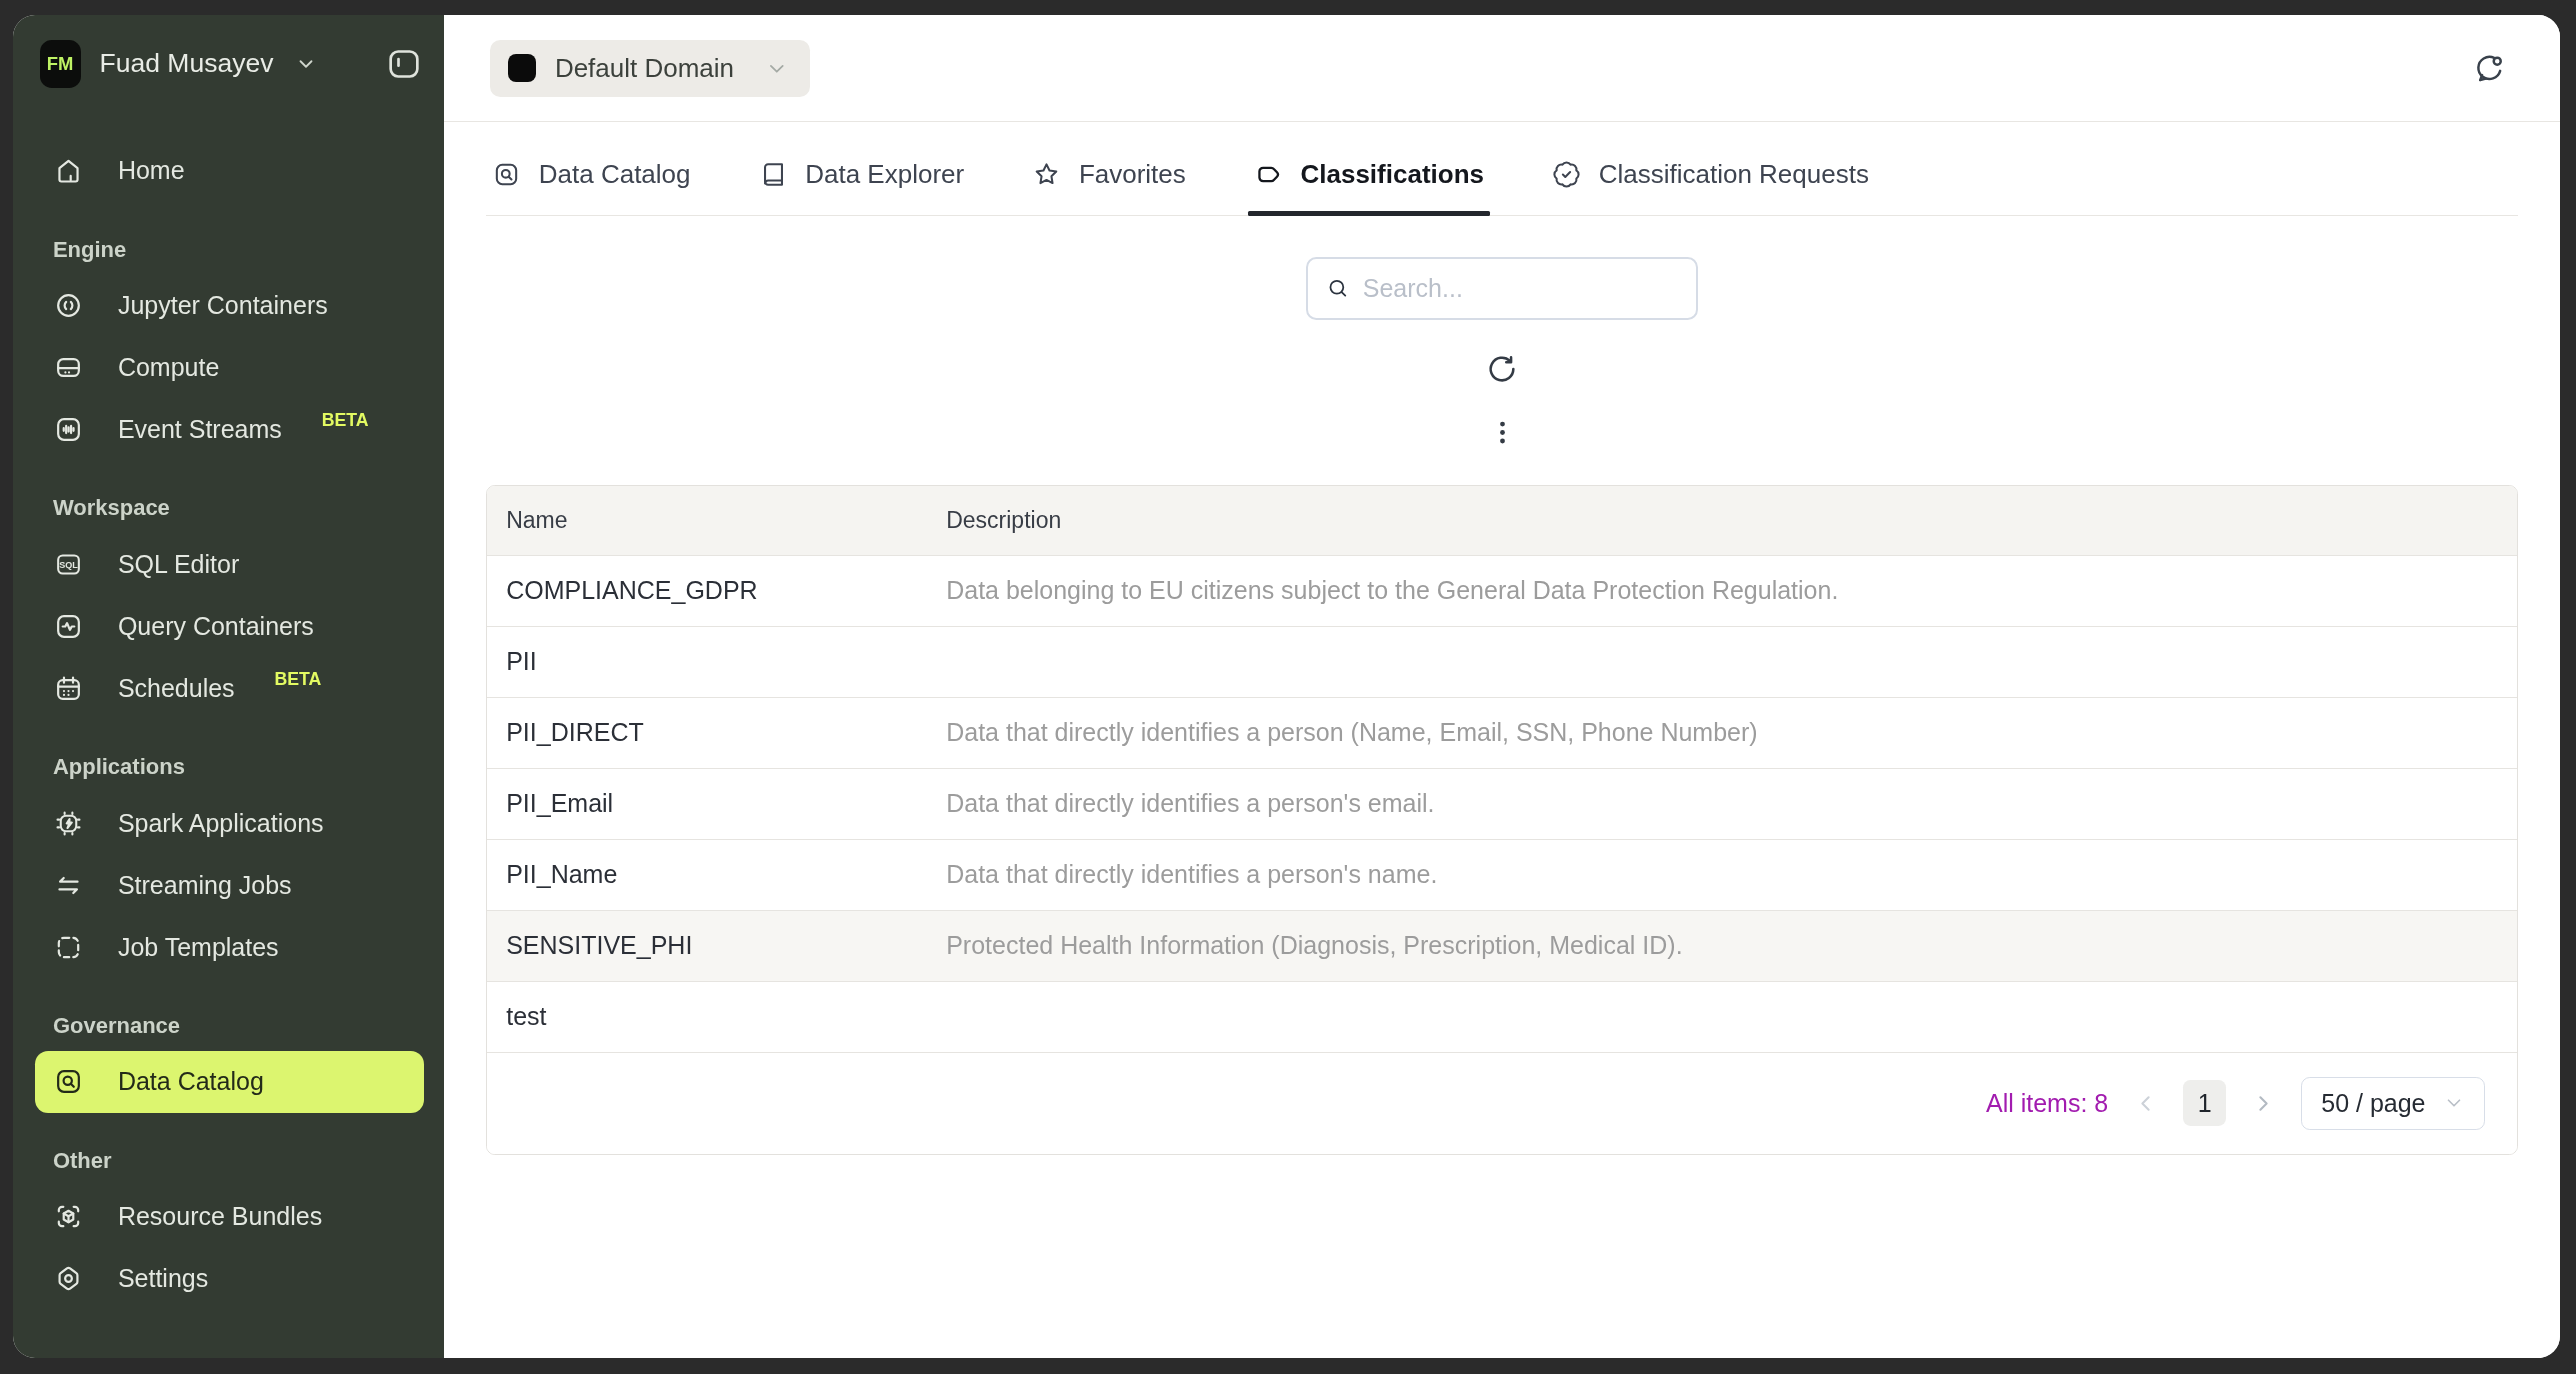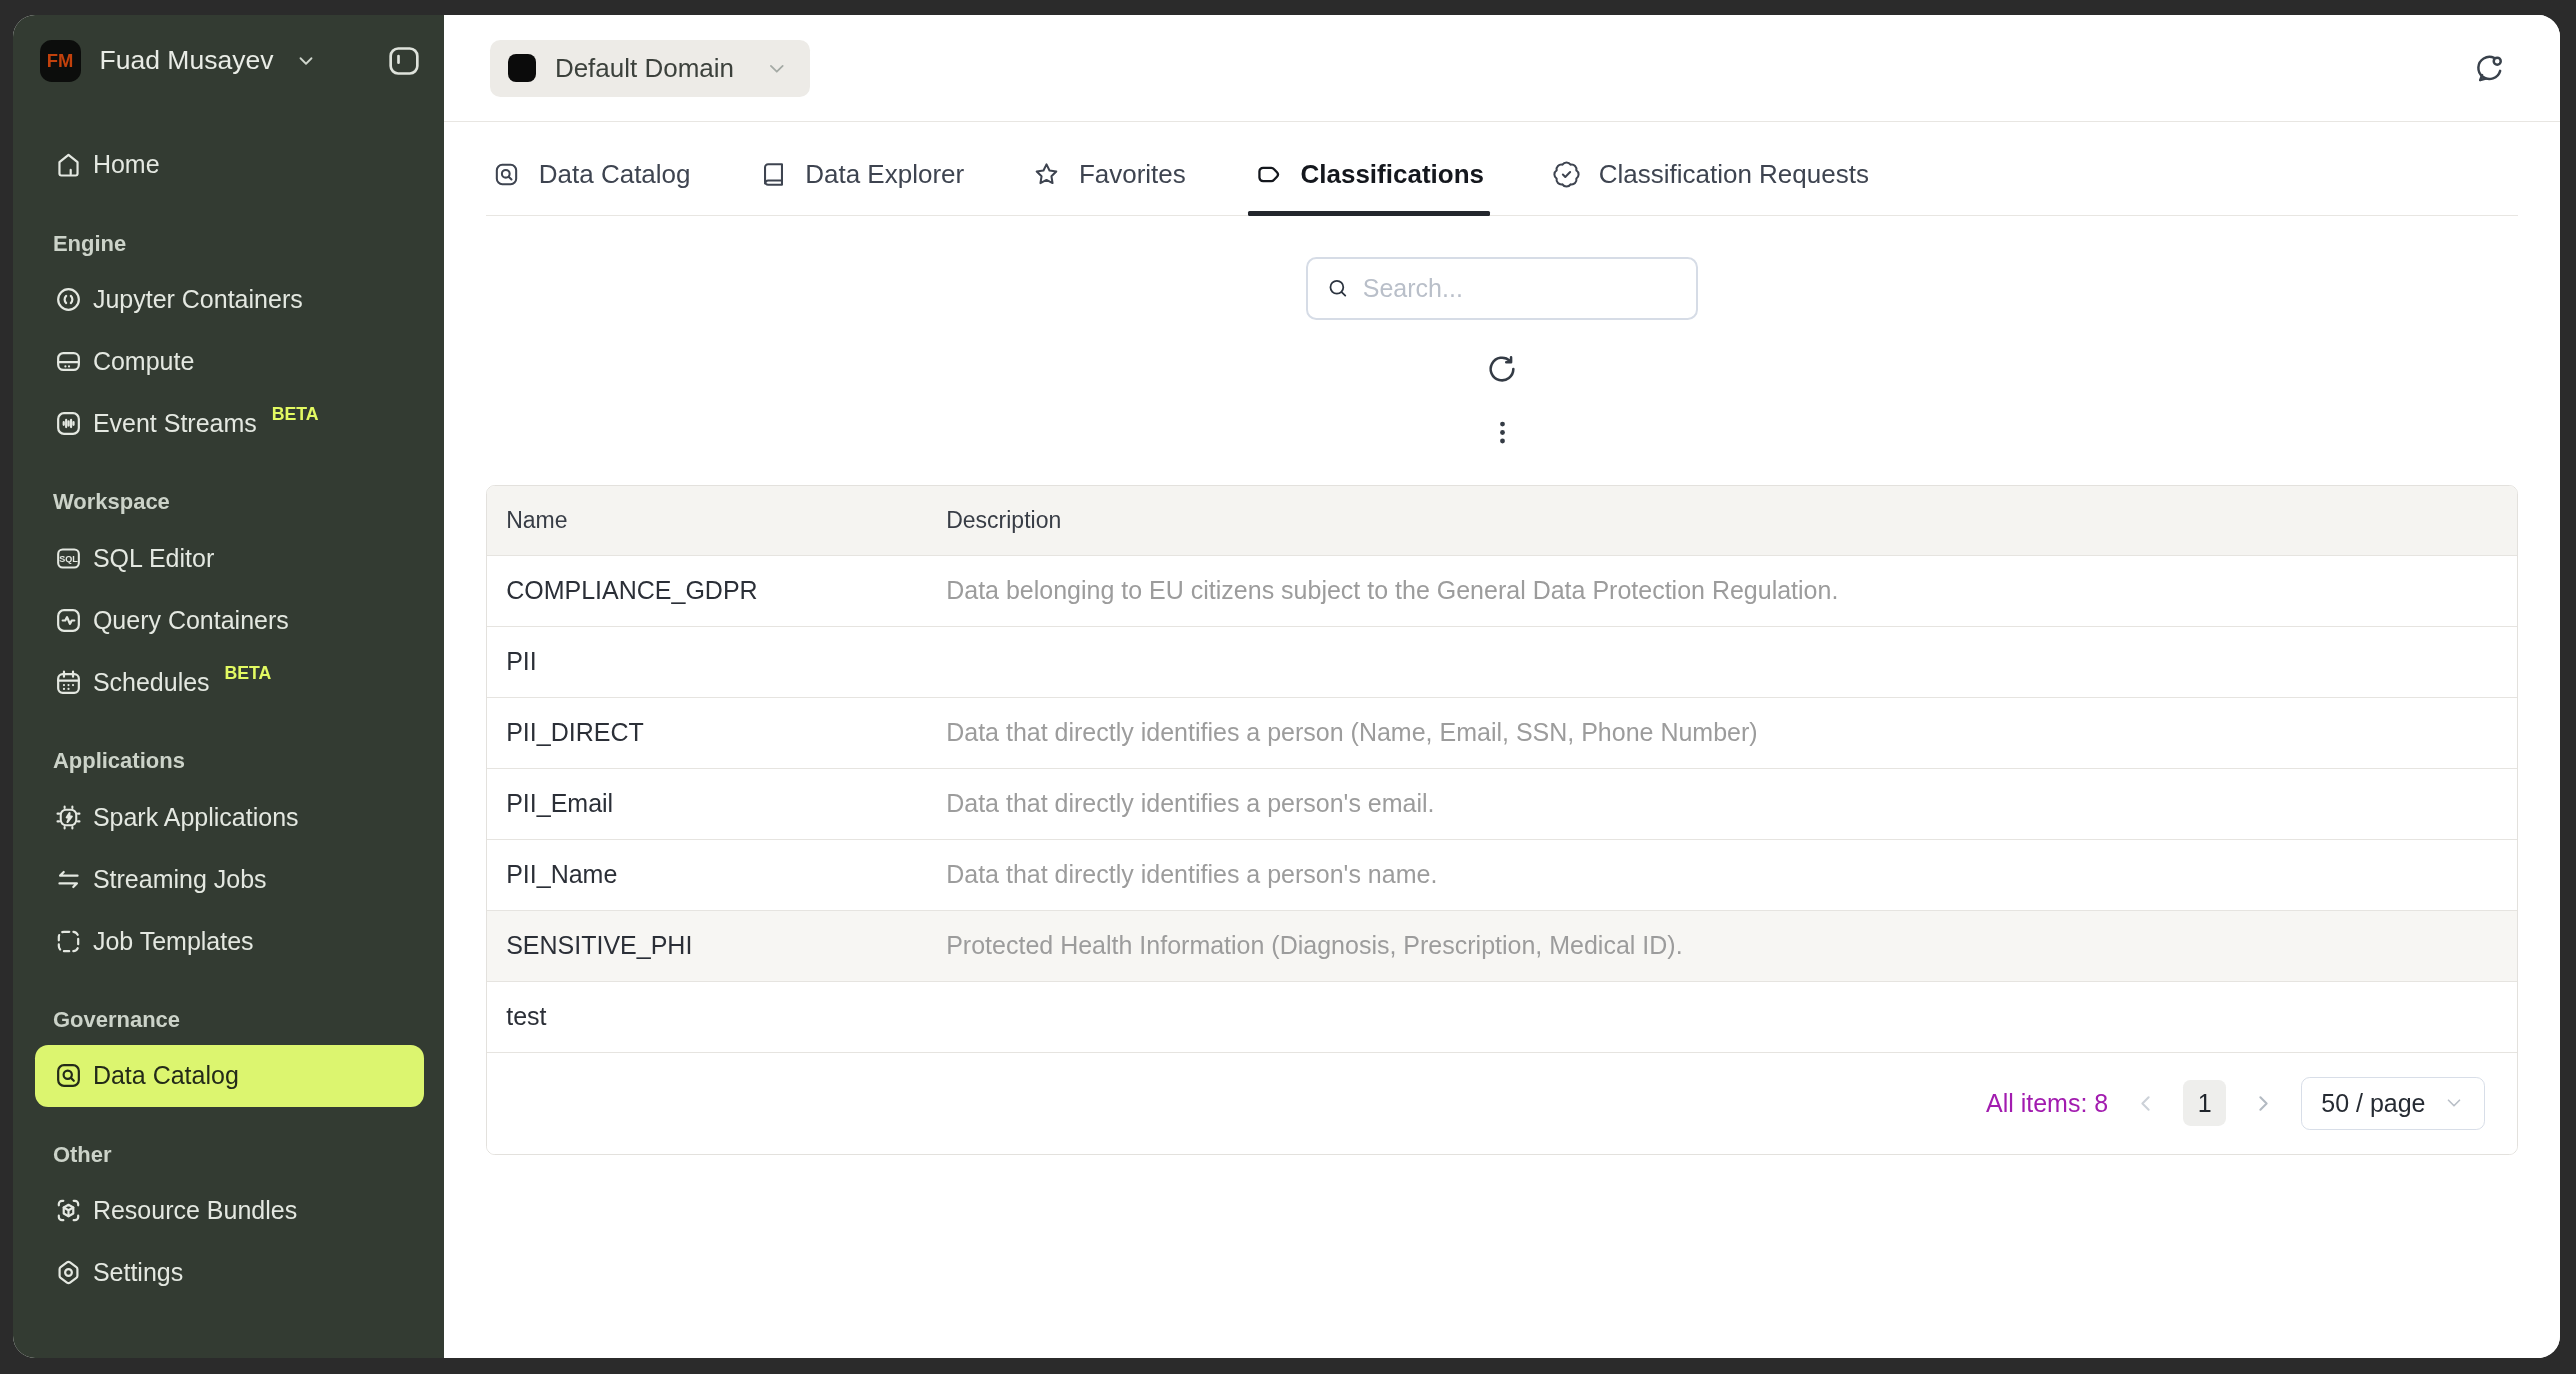--- a/index.html
+++ b/index.html
@@ -6,28 +6,28 @@
   html,body { width:2576px; height:1375px; }
   body { background:#2b2b2b; font-family:"Liberation Sans", sans-serif; position:relative; overflow:hidden; }
 
   .window { position:absolute; left:13.2px; top:14.7px; width:2547px; height:1343px;
             border-radius:22px; overflow:hidden; display:flex; background:#ffffff; }
 
   
   .sidebar { width:431px; min-width:431px; background:#333b32; color:#e4e8e1;
              display:flex; flex-direction:column; padding:25px 20.6px 29px 22px; }
   .user-row { display:flex; align-items:center; gap:19px; padding-left:4.4px; }
-  .avatar { width:41px; height:42px; border-radius:11.8px; background:#0c0d0c; color:#c2410c;
+  .avatar { width:41px; height:48px; border-radius:11.8px; background:#0c0d0c; color:#bef264;
             display:flex; align-items:center; justify-content:center; font-size:18.4px; font-weight:700; }
   .user-name { font-size:26.5px; color:#e9ece6; }
   .user-chevron { color:#cfd5cc; display:flex; margin-left:2.9px; }
   .toggle-btn { margin-left:auto; color:#dfe3dc; display:flex; }
   .nav { margin-top:52px; display:flex; flex-direction:column; }
   .section-label { font-size:22px; font-weight:700; color:#ccd3c9; margin:35px 0 11.8px; padding-left:17.7px; }
-  .item { display:flex; align-items:center; gap:9px; height:62px; padding:0 17.7px;
+  .item { display:flex; align-items:center; gap:34px; height:62px; padding:0 17.7px;
           border-radius:13.2px; font-size:25px; color:#e4e8e1; cursor:default; }
   .item svg { width:31px; height:31px; flex:none; }
   .item.active { background:#dcf56f; color:#232a19; }
   .badge { font-size:17.7px; font-weight:700; color:#e3fa62; margin-left:5.9px; transform:translateY(-8.8px); }
 
   
   .main { flex:1; min-width:0; background:#ffffff; display:flex; flex-direction:column; }
   .main-header { display:flex; align-items:center; padding:25px 53px 23.6px 46px; border-bottom:1.5px solid #e8e6e2; }
   .domain-pill { display:flex; align-items:center; gap:19px; background:#edebe7; border-radius:10.3px;
                  padding:13.2px 22px 13.2px 17.7px; }

